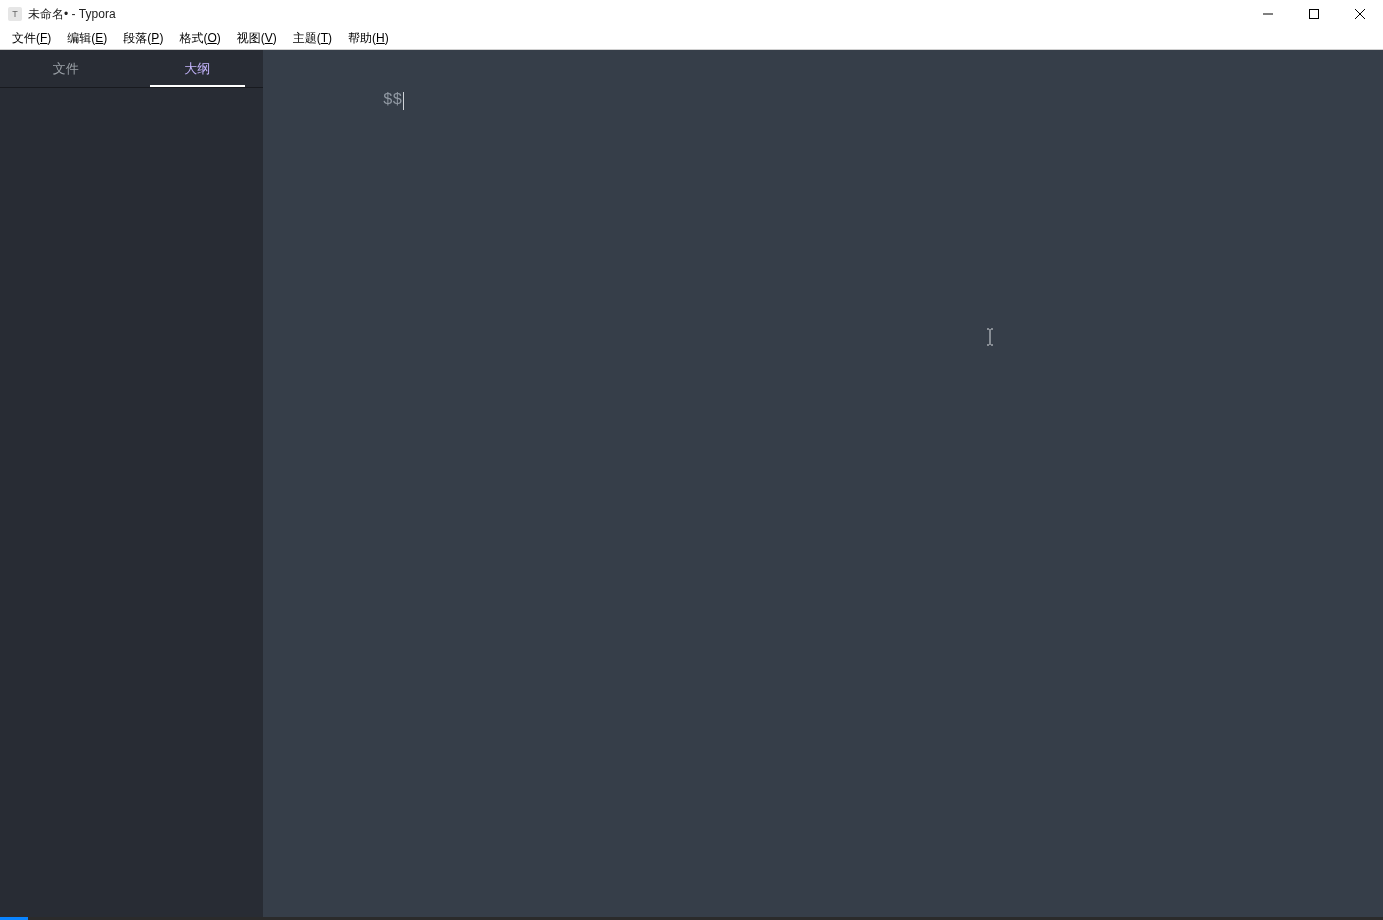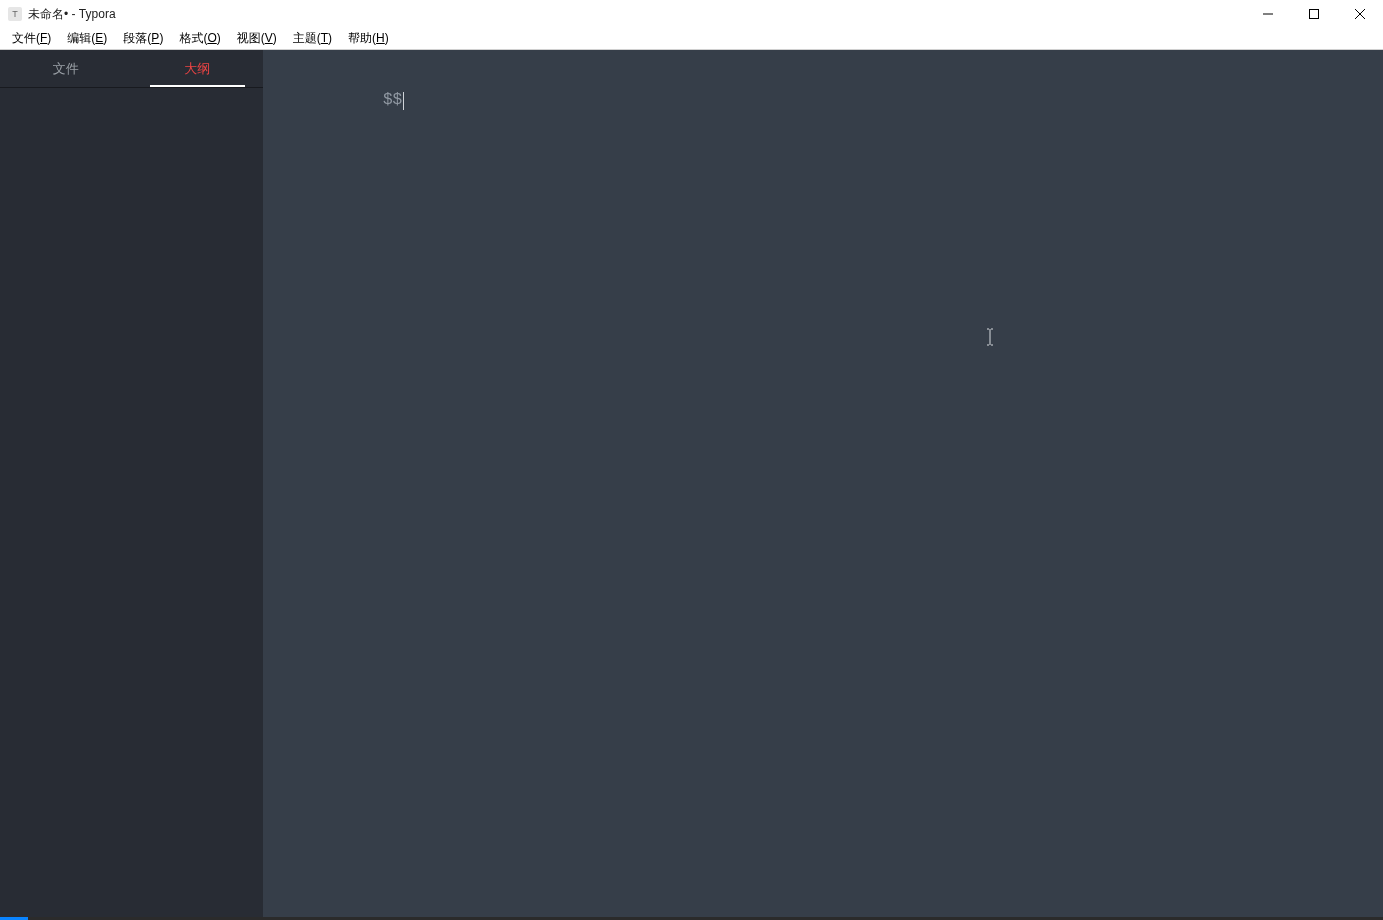--- a/index.html
+++ b/index.html
@@ -94,21 +94,21 @@
     flex: 1;
     display: flex;
     align-items: center;
     justify-content: center;
     font-size: 13px;
     color: #9aa0a6;
     cursor: default;
     position: relative;
   }
   .sidebar-tab.active {
-    color: #ef4444;
+    color: #c4b5fd;
     font-weight: 500;
   }
   .sidebar-tab.active::after {
     content: "";
     position: absolute;
     bottom: 0;
     left: 18px;
     right: 18px;
     height: 2px;
     background: #ffffff;

